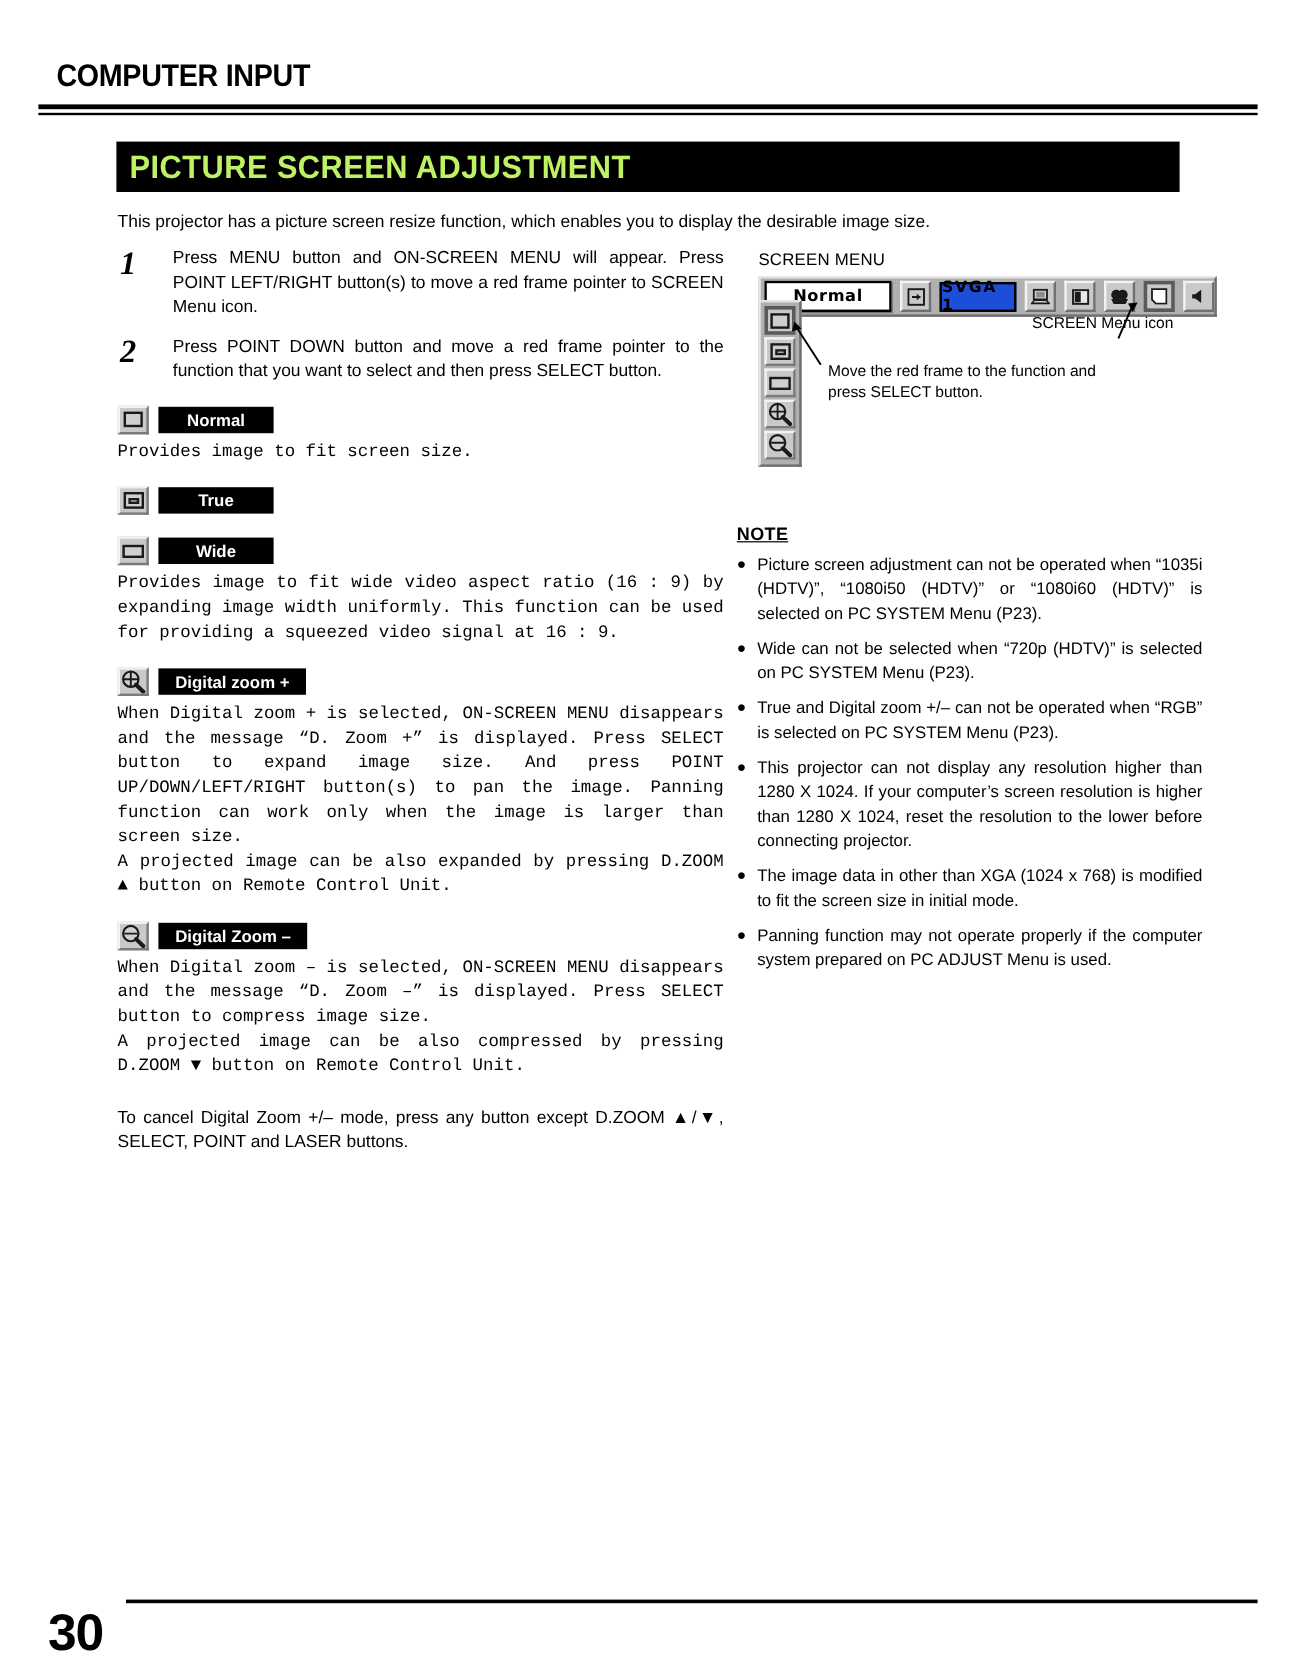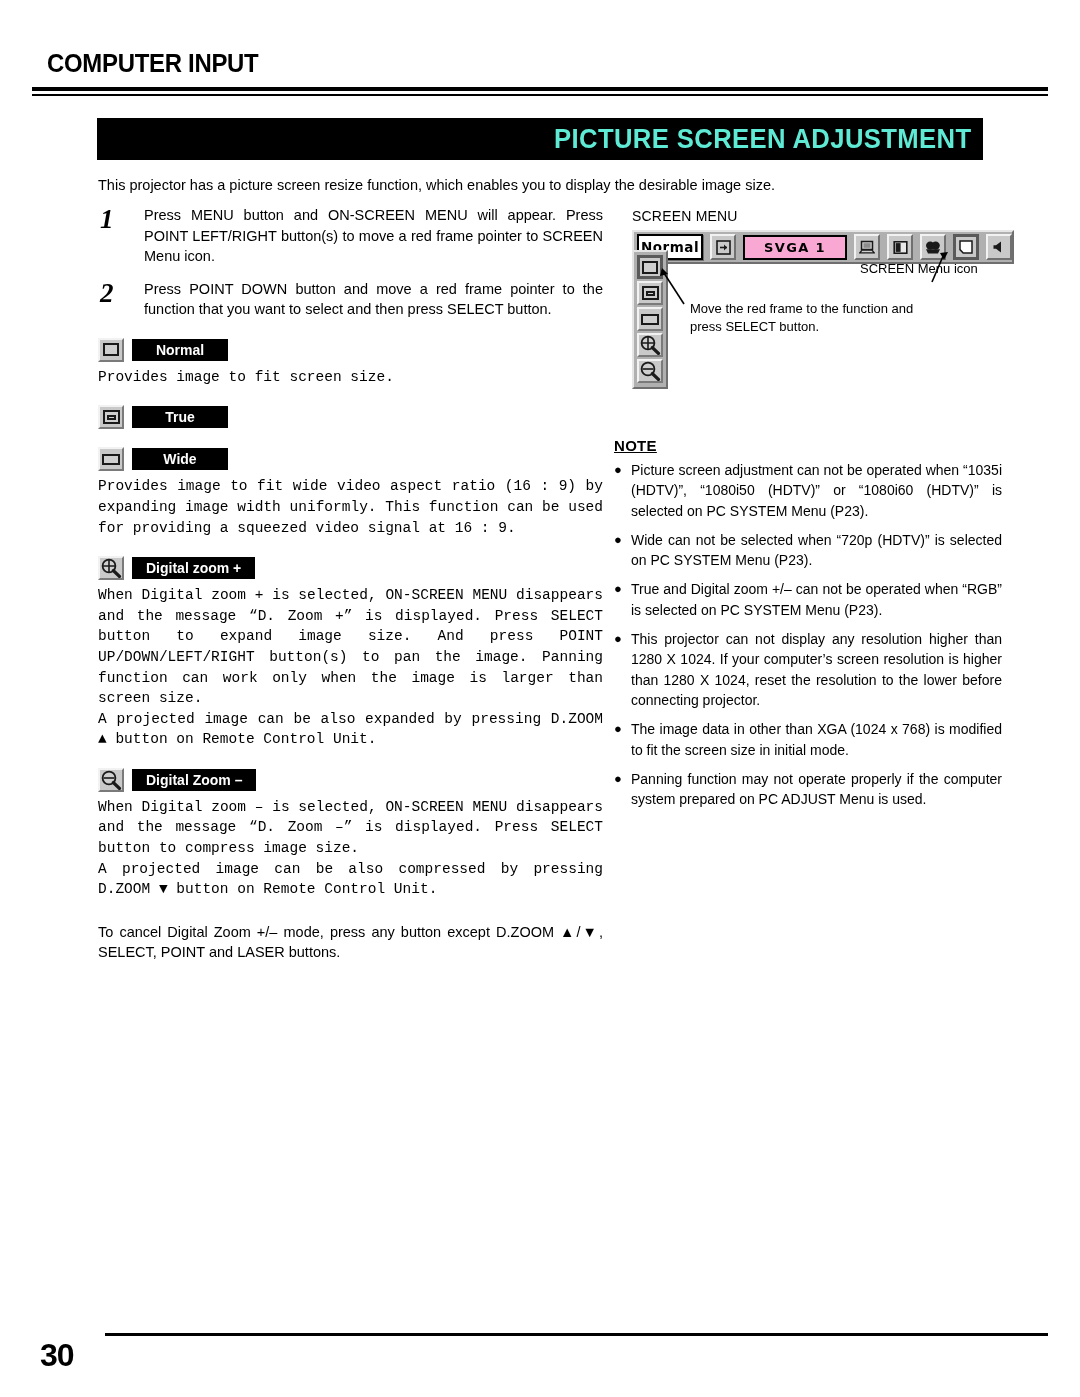--- a/index.html
+++ b/index.html
@@ -35,24 +35,24 @@
     position: absolute; left: 32px; top: 94px;
     width: 1016px; height: 2px; background: #000;
   }
 
   
   .banner {
     position: absolute;
     left: 97px; top: 118px;
     width: 886px; height: 42px;
     background: #000000;
-    color: #5eead4;
+    color: #bef264;
     display: flex;
     align-items: center;
-    justify-content: flex-end;
+    justify-content: flex-start;
   }
   .banner-text {
     font-size: 27px;
     font-weight: bold;
     letter-spacing: 0.4px;
     transform: scaleX(0.95);
   }
 
   
   .intro {
@@ -210,23 +210,23 @@
     margin-left: 7px;
     background: #c9c9c9;
     border-top: 2px solid #f2f2f2;
     border-left: 2px solid #f2f2f2;
     border-right: 2px solid #707070;
     border-bottom: 2px solid #707070;
     display: flex; align-items: center; justify-content: center;
     flex: none;
   }
   .osd-sys {
-    width: 104px; height: 25px;
+    width: 64px; height: 25px;
     margin-left: 7px;
-    background: #f9a8d4;
+    background: #1d4ed8;
     border: 2px solid #000;
     display: flex; align-items: center; justify-content: center;
     font-size: 13px;
     font-weight: bold;
     font-family: "DejaVu Sans", sans-serif;
     letter-spacing: 1.4px;
     flex: none;
   }
   .osd-btn.selected {
     border-top: 3px solid #5a5a5a;
@@ -303,21 +303,21 @@
 
   
   .footer-rule {
     position: absolute;
     left: 105px; top: 1333px;
     width: 943px; height: 3px; background: #000;
   }
   .page-no {
     position: absolute;
     left: 40px; top: 1337px;
-    font-size: 32px;
+    font-size: 43px;
     font-weight: bold;
     letter-spacing: -1px;
   }
 </style>
 </head>
 <body>
 
 <div id="page-header">
   <div class="header-title">COMPUTER INPUT</div>
   <div class="rule-thick"></div>

